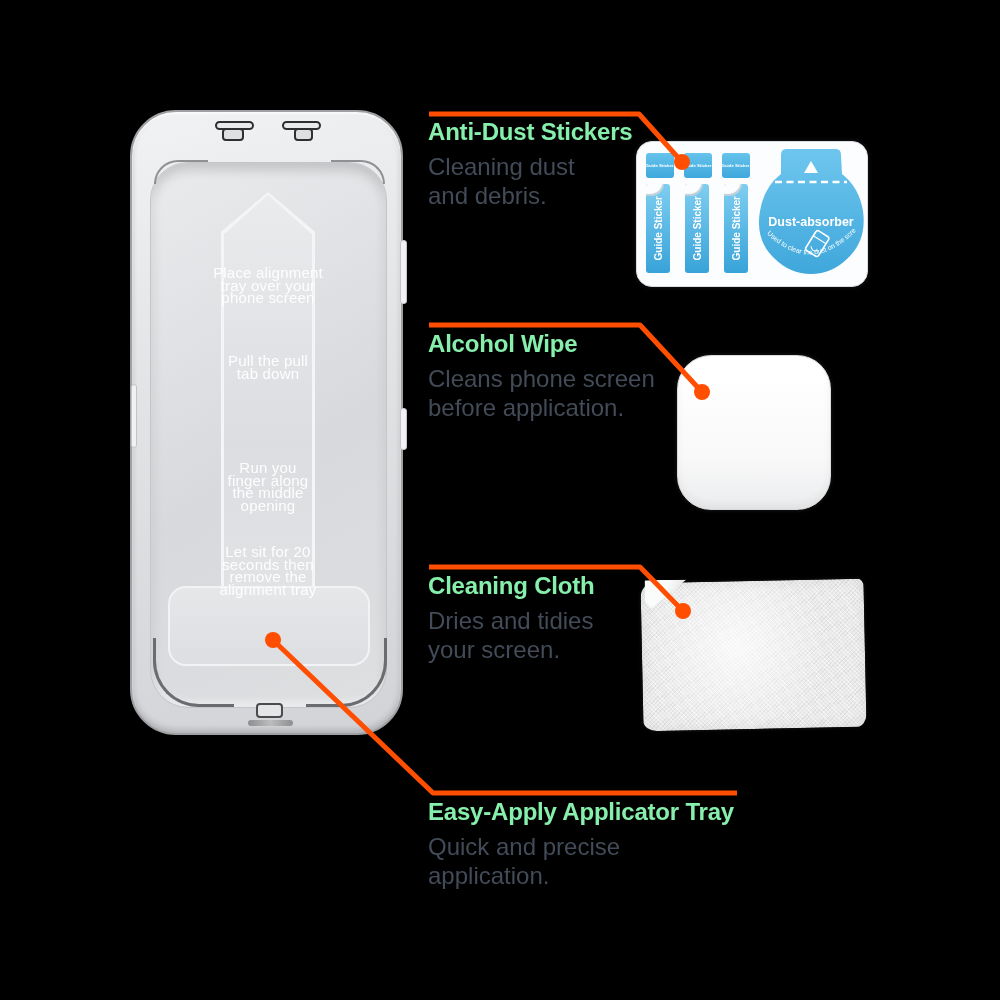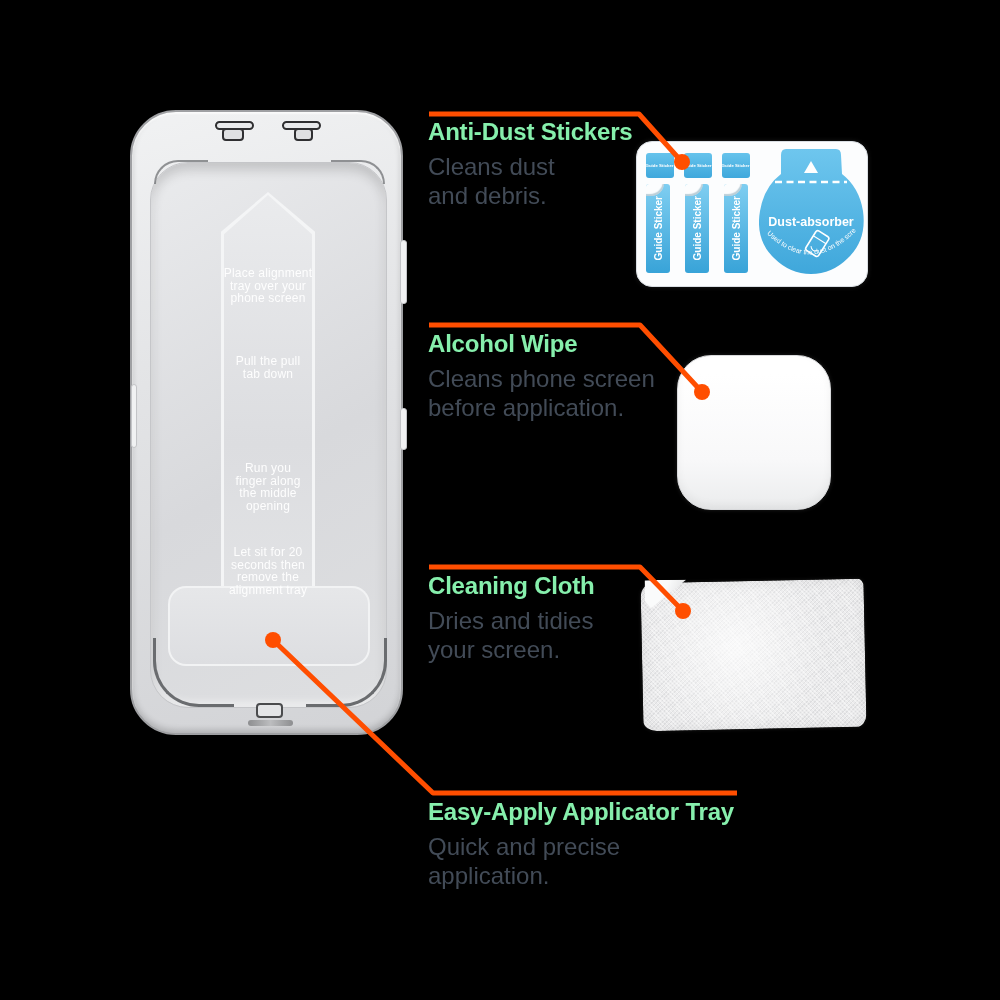--- a/index.html
+++ b/index.html
@@ -38,21 +38,21 @@
   .hook-r{left:174px;top:526px;border-right:3px solid #6a6c6f;border-bottom:3px solid #6a6c6f;border-bottom-right-radius:46px;}
   .bottom-tab{position:absolute;left:124px;top:591px;width:27px;height:15px;border:2px solid #4a4b4d;
               border-radius:4px;background:#e4e5e7;box-sizing:border-box;}
   .metal-strip{position:absolute;left:116px;top:608px;width:45px;height:6px;border-radius:3px;
                background:linear-gradient(90deg,#8d8e90,#bcbdbf,#8d8e90);}
   .notch{position:absolute;background:#f1f2f3;border:1px solid #c3c4c7;border-radius:3px;}
   .notch-r1{left:268px;top:128px;width:5px;height:62px;}
   .notch-r2{left:268px;top:296px;width:5px;height:40px;}
   .notch-l1{left:-1px;top:272px;width:4px;height:62px;}
   .instr{position:absolute;left:80px;width:112px;text-align:center;color:rgba(255,255,255,.95);
-         font-size:12px;line-height:12.5px;white-space:pre-line;letter-spacing:.2px;}
+         font-size:15px;line-height:12.5px;white-space:pre-line;letter-spacing:.2px;}
   .instr-0{top:155px;} .instr-1{top:243px;} .instr-2{top:326px;margin-top:24px;} .instr-3{top:434px;}
 
   
   .callout{position:absolute;left:428px;width:330px;}
   .callout h2{margin:0;font-size:24px;font-weight:700;color:#86efac;letter-spacing:-.2px;line-height:28px;}
   .callout p{margin:6px 0 0 0;font-size:24px;color:#424b57;line-height:29px;white-space:pre-line;}
   .callout-0{top:118px;} .callout-1{top:330px;} .callout-2{top:572px;} .callout-3{top:798px;}
 
   
   .card{position:absolute;left:636px;top:141px;width:232px;height:146px;background:#fcfdfe;
@@ -180,21 +180,21 @@
   </div>
 
   <div class="wipe"></div>
 
   <div class="cloth">
     <div class="fold"></div>
   </div>
 
   <section class="callout callout-0">
     <h2>Anti-Dust Stickers</h2>
-    <p>Cleans dust
+    <p>Cleaning dust
 and debris.</p>
   </section>
   <section class="callout callout-1">
     <h2>Alcohol Wipe</h2>
     <p>Cleans phone screen
 before application.</p>
   </section>
   <section class="callout callout-2">
     <h2>Cleaning Cloth</h2>
     <p>Dries and tidies

